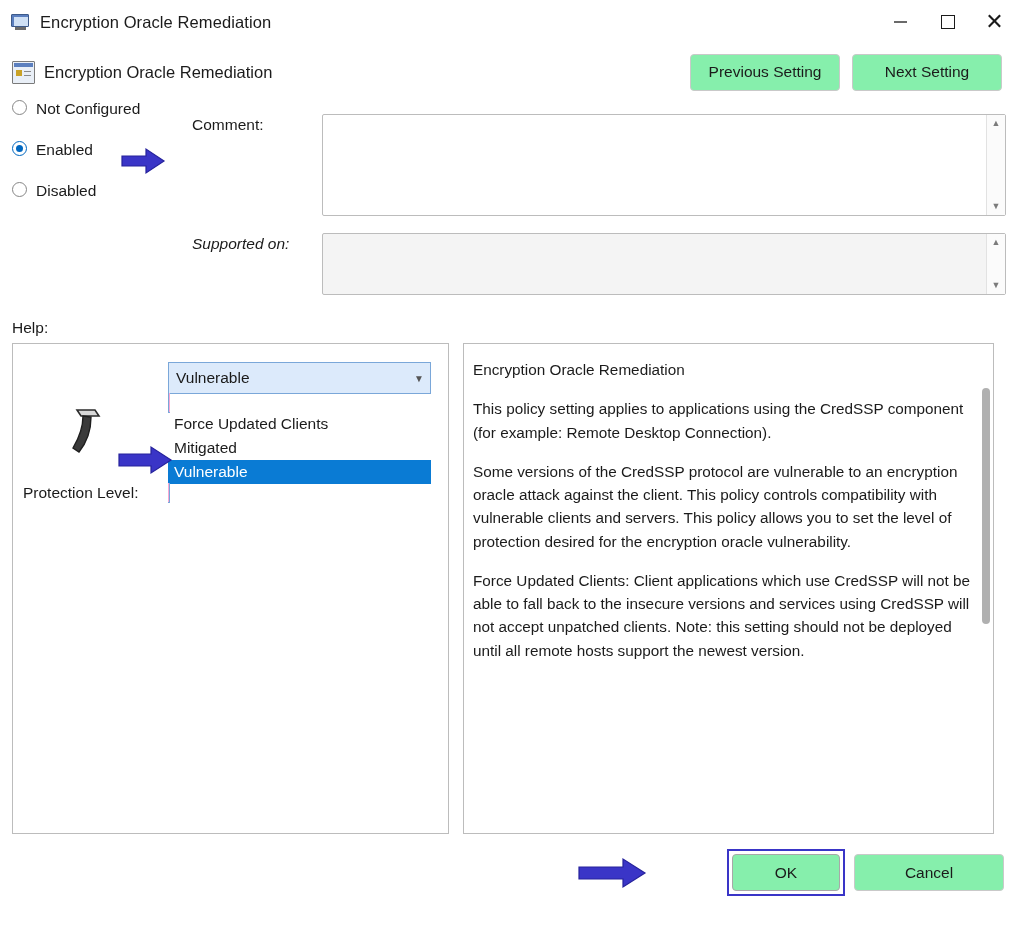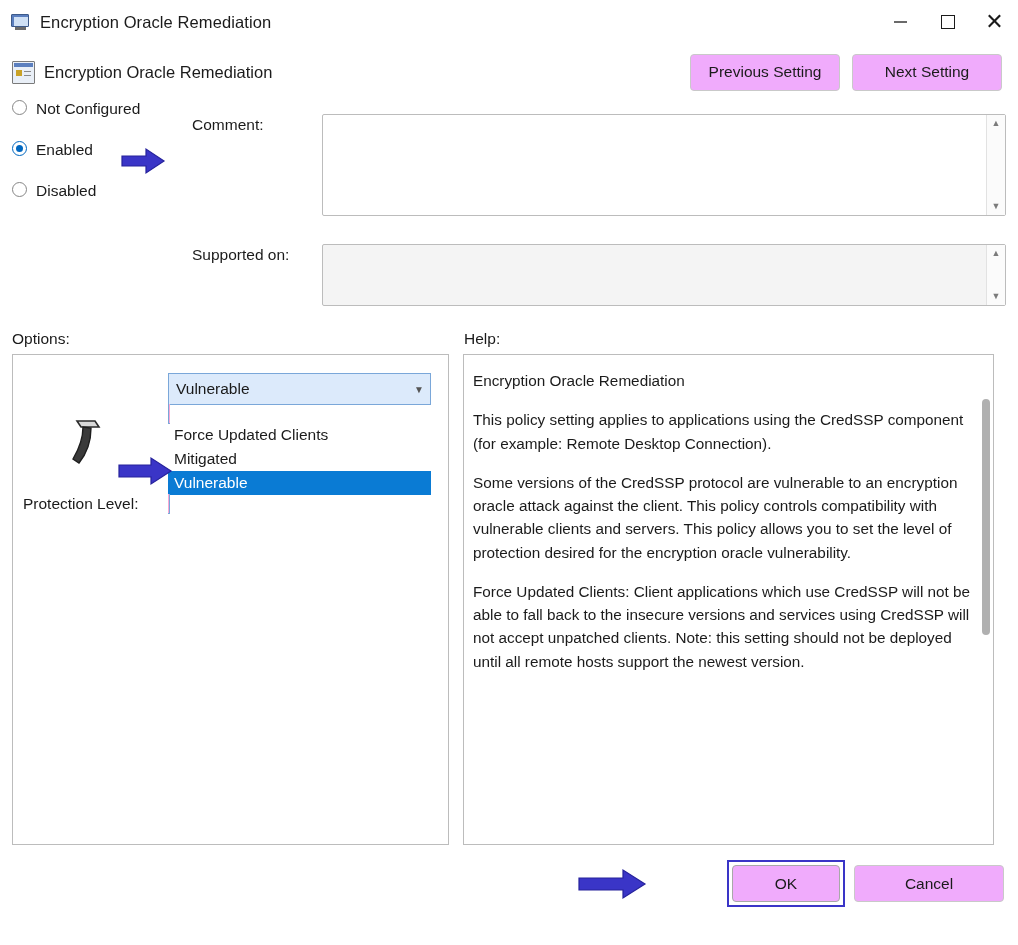--- a/index.html
+++ b/index.html
@@ -105,21 +105,21 @@
     color: #1b1b1b;
   }
   .hdr-buttons {
     margin-left: auto;
     display: flex;
     gap: 12px;
   }
   .btn {
     min-width: 150px;
     height: 37px;
-    background: #f0abfc;
+    background: #86efac;
     border: 1px solid #c9c9c9;
     border-radius: 4px;
     font-size: 15.5px;
     font-family: "Liberation Sans", sans-serif;
     color: #1b1b1b;
     display: flex; align-items: center; justify-content: center;
   }
 
   
   .mid {
@@ -190,21 +190,21 @@
     background: #fbfbfb;
     border-left: 1px solid #e2e2e2;
     display: flex; flex-direction: column; justify-content: space-between;
     align-items: center;
   }
   .vscroll .tri {
     font-size: 9px; color: #7b7b7b; line-height: 1;
     padding: 4px 0;
   }
 
-  .supported-row { margin-top: 28px; }
+  .supported-row { margin-top: 17px; font-style: italic; }
 
   
   .sec-labels {
     display: flex;
     padding: 24px 12px 6px 12px;
     font-size: 15.5px;
   }
   .sec-labels .opt { width: 452px; }
 
   
@@ -385,21 +385,20 @@
           <span class="vscroll">
             <span class="tri">▲</span>
             <span class="tri">▼</span>
           </span>
         </span>
       </div>
     </div>
   </div>
 
   <div class="sec-labels">
-    <span class="opt">Options:</span>
     <span>Help:</span>
   </div>
 
   <div class="panels">
 
     <div class="panel options">
       <div class="prot-row">
         <span class="prot-label">Protection Level:</span>
         <span class="combo-wrap">
           <span class="combo">

